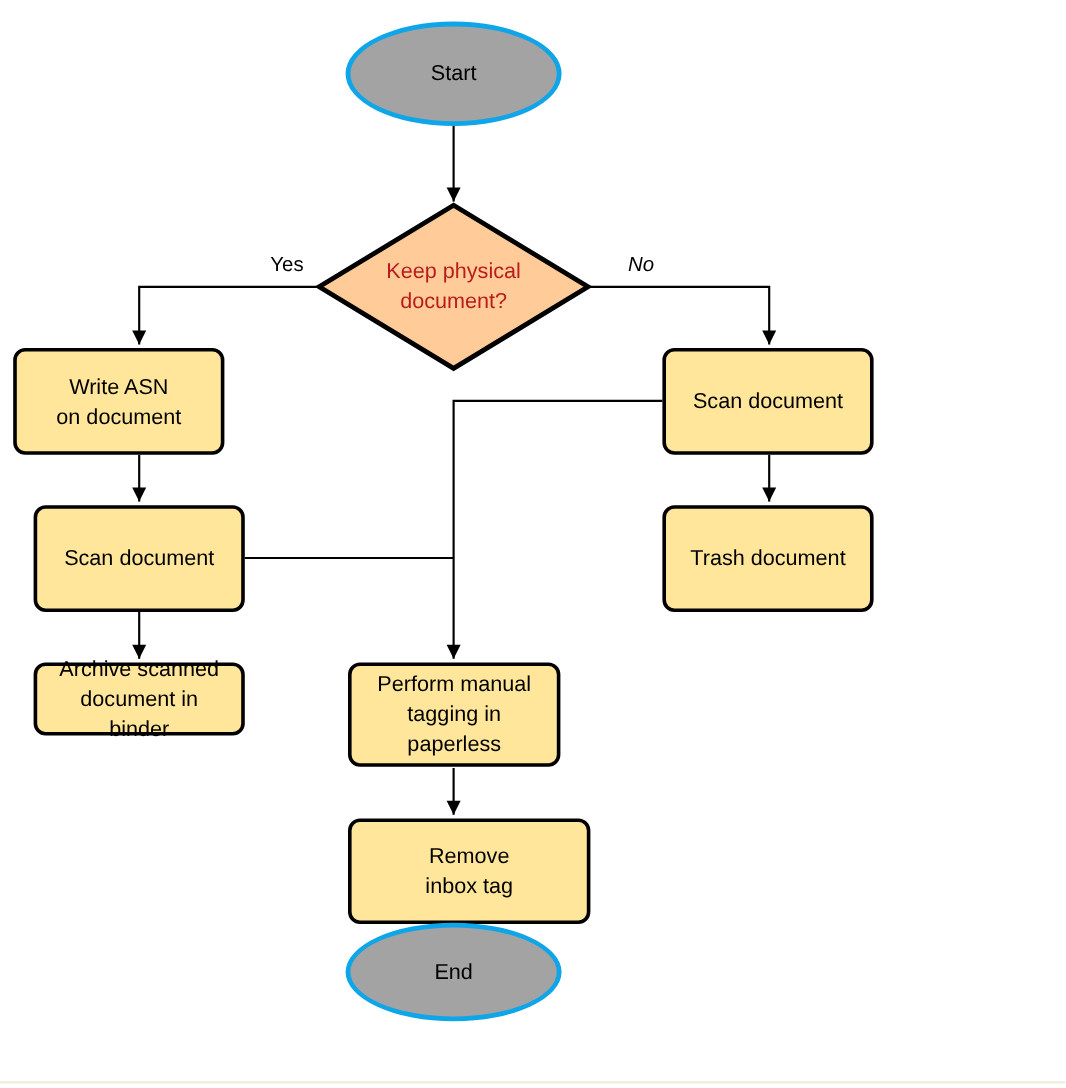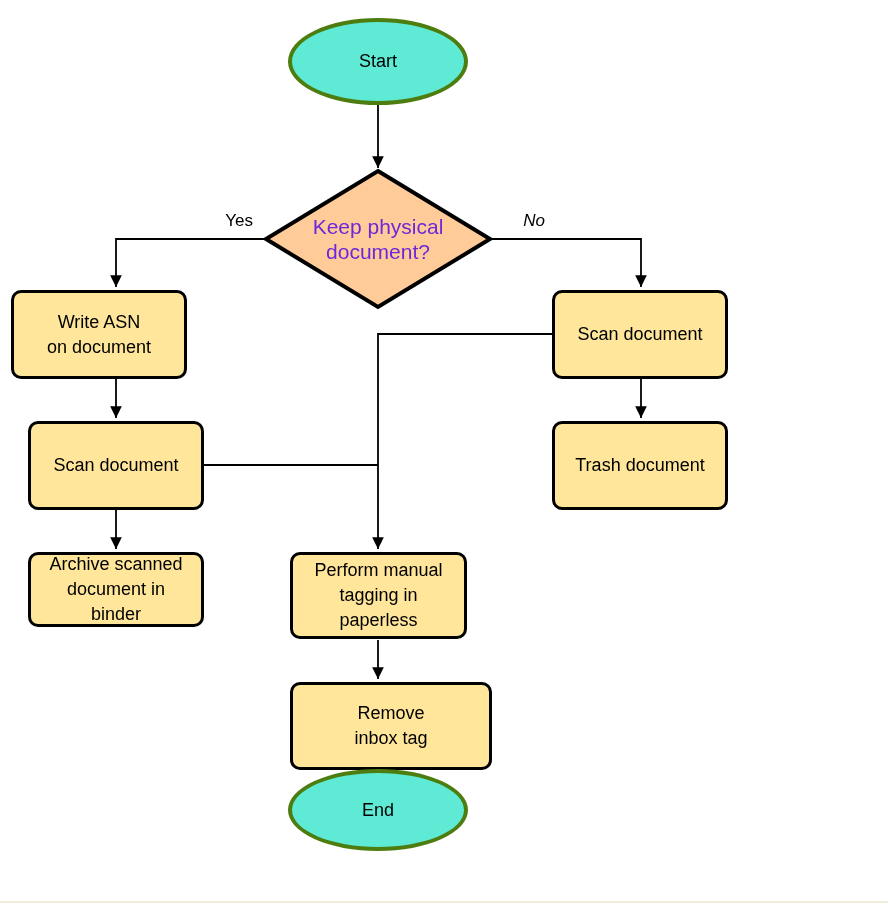--- a/index.html
+++ b/index.html
@@ -26,37 +26,37 @@
     display: flex;
     align-items: center;
     justify-content: center;
     text-align: center;
     color: #000000;
     font-size: 18px;
     line-height: 25px;
     white-space: pre-line;
   }
   .terminator {
-    background: #5eead4;
-    border: 4px solid #4d7c0f;
+    background: #a3a3a3;
+    border: 4px solid #0ea5e9;
     border-radius: 50%;
   }
   .process {
     background: #FFE69A;
     border: 3px solid #000000;
     border-radius: 10px;
   }
   .decision-label {
     position: absolute;
     left: 278px; top: 214px;
     width: 200px;
     text-align: center;
-    font-size: 21px;
+    font-size: 18px;
     line-height: 25px;
-    color: #6d28d9;
+    color: #b91c1c;
     white-space: pre-line;
   }
   .edge-label {
     position: absolute;
     width: 50px;
     top: 211px;
     text-align: right;
     font-size: 17px;
     color: #000000;
   }
@@ -76,21 +76,21 @@
     position: absolute;
     left: 0; top: 901px;
     width: 888px; height: 2px;
     background: #f1eedd;
   }
   
   .n-start   { left: 288px; top: 18px;  width: 180px; height: 87px; }
   .n-end     { left: 288px; top: 769px; width: 180px; height: 82px; text-align: center; }
   .n-write   { left: 11px;  top: 290px; width: 176px; height: 89px; }
   .n-scan-l  { left: 28px;  top: 421px; width: 176px; height: 89px; }
-  .n-archive { left: 28px;  top: 552px; width: 176px; height: 75px; }
+  .n-archive { left: 28px;  top: 552px; width: 176px; height: 61px; }
   .n-scan-r  { left: 552px; top: 290px; width: 176px; height: 89px; }
   .n-trash   { left: 552px; top: 421px; width: 176px; height: 89px; }
   .n-tag     { left: 290px; top: 552px; width: 177px; height: 87px; }
   .n-remove  { left: 290px; top: 682px; width: 202px; height: 88px; }
 </style>
 </head>
 <body>
 
 <div class="canvas">
 

